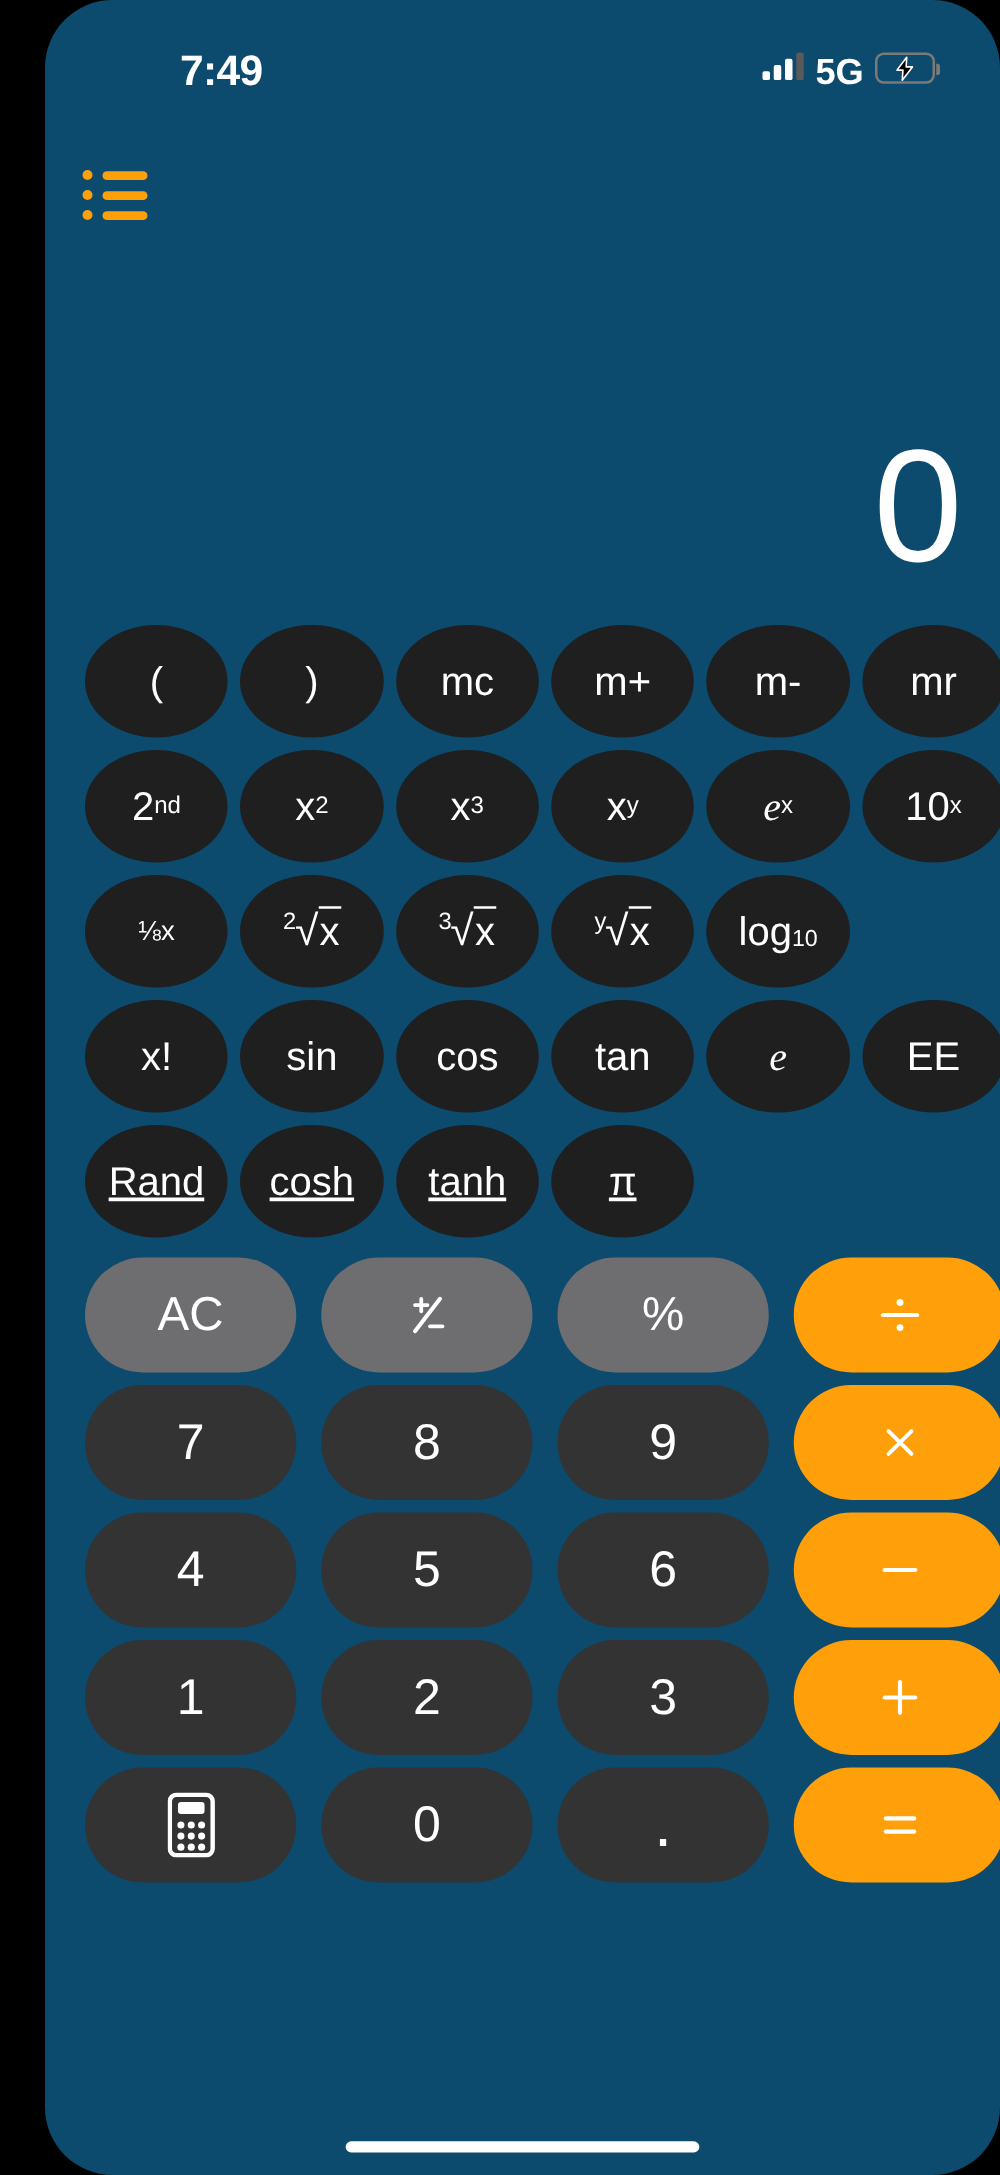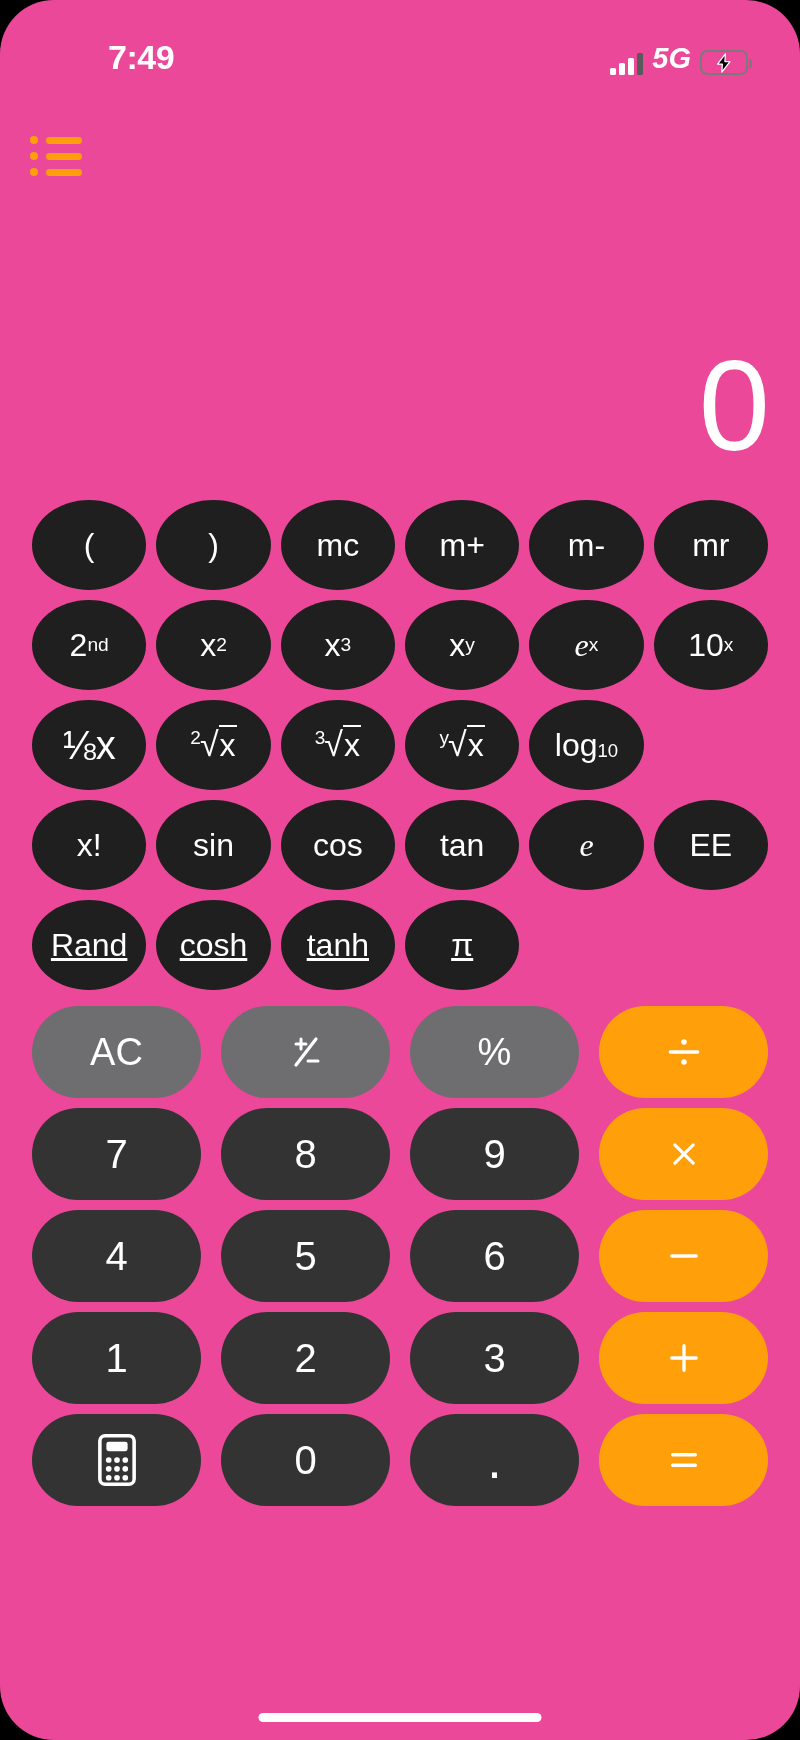--- a/index.html
+++ b/index.html
@@ -14,23 +14,24 @@
   body {
     font-family: "Liberation Sans", sans-serif;
     color: #fff;
     position: relative;
   }
 
   
   #phone {
     position: absolute;
     inset: 0;
-    background: #ec4899;
+    background: #0c4a6e;
     border-radius: 54px;
     overflow: hidden;
+    margin-left: 36px;
   }
 
   
   #status-bar {
     position: absolute;
     top: 0; left: 0; right: 0;
     height: 110px;
   }
   #status-time {
     position: absolute;
@@ -39,23 +40,22 @@
     font-size: 34px;
     font-weight: bold;
     letter-spacing: -0.5px;
     color: #fff;
   }
   #status-right {
     position: absolute;
     right: 52px;
     top: 42px;
     display: flex;
-    align-items: flex-end;
+    align-items: flex-start;
     gap: 9px;
-    font-style: italic;
   }
   .signal-bars {
     display: flex;
     align-items: flex-end;
     gap: 3px;
     height: 22px;
   }
   .signal-bars i {
     display: block;
     width: 6px;
@@ -186,21 +186,21 @@
   }
   .sci-key sup { font-size: 0.6em; vertical-align: super; line-height: 0; }
   .sci-key sub { font-size: 0.58em; vertical-align: baseline; position: relative; top: 6px; line-height: 0; }
   .sci-key .ital { font-style: italic; font-family: "Liberation Serif", serif; }
 
   
   .nroot { display: inline-flex; align-items: flex-start; font-size: 32px; }
   .nroot .idx { font-size: 19px; line-height: 1; margin-top: 1px; }
   .nroot .rad { position: relative; margin-left: -1px; }
   .nroot .rad .rsym { font-size: 34px; line-height: 1; }
-  .frac-ox { font-size: 40px; }
+  .frac-ox { font-size: 22px; }
 
   
   .pad-row {
     display: grid;
     grid-template-columns: repeat(4, 1fr);
     padding: 0 22px;
     margin-bottom: 10px;
   }
   .pad-key {
     height: 92px;

